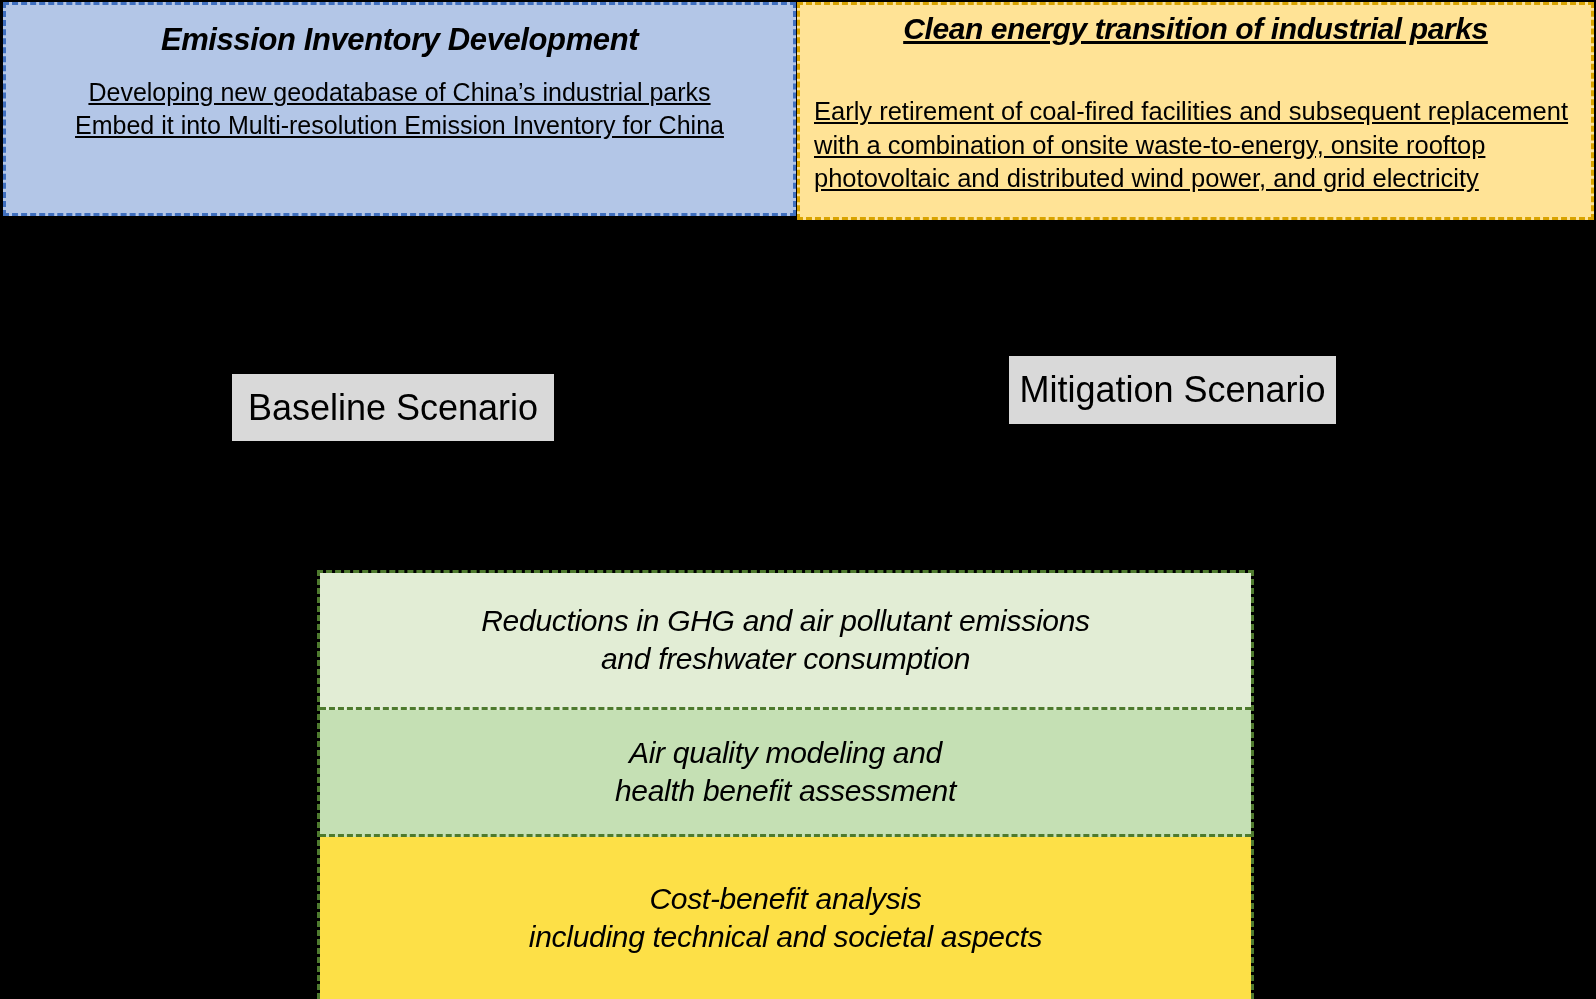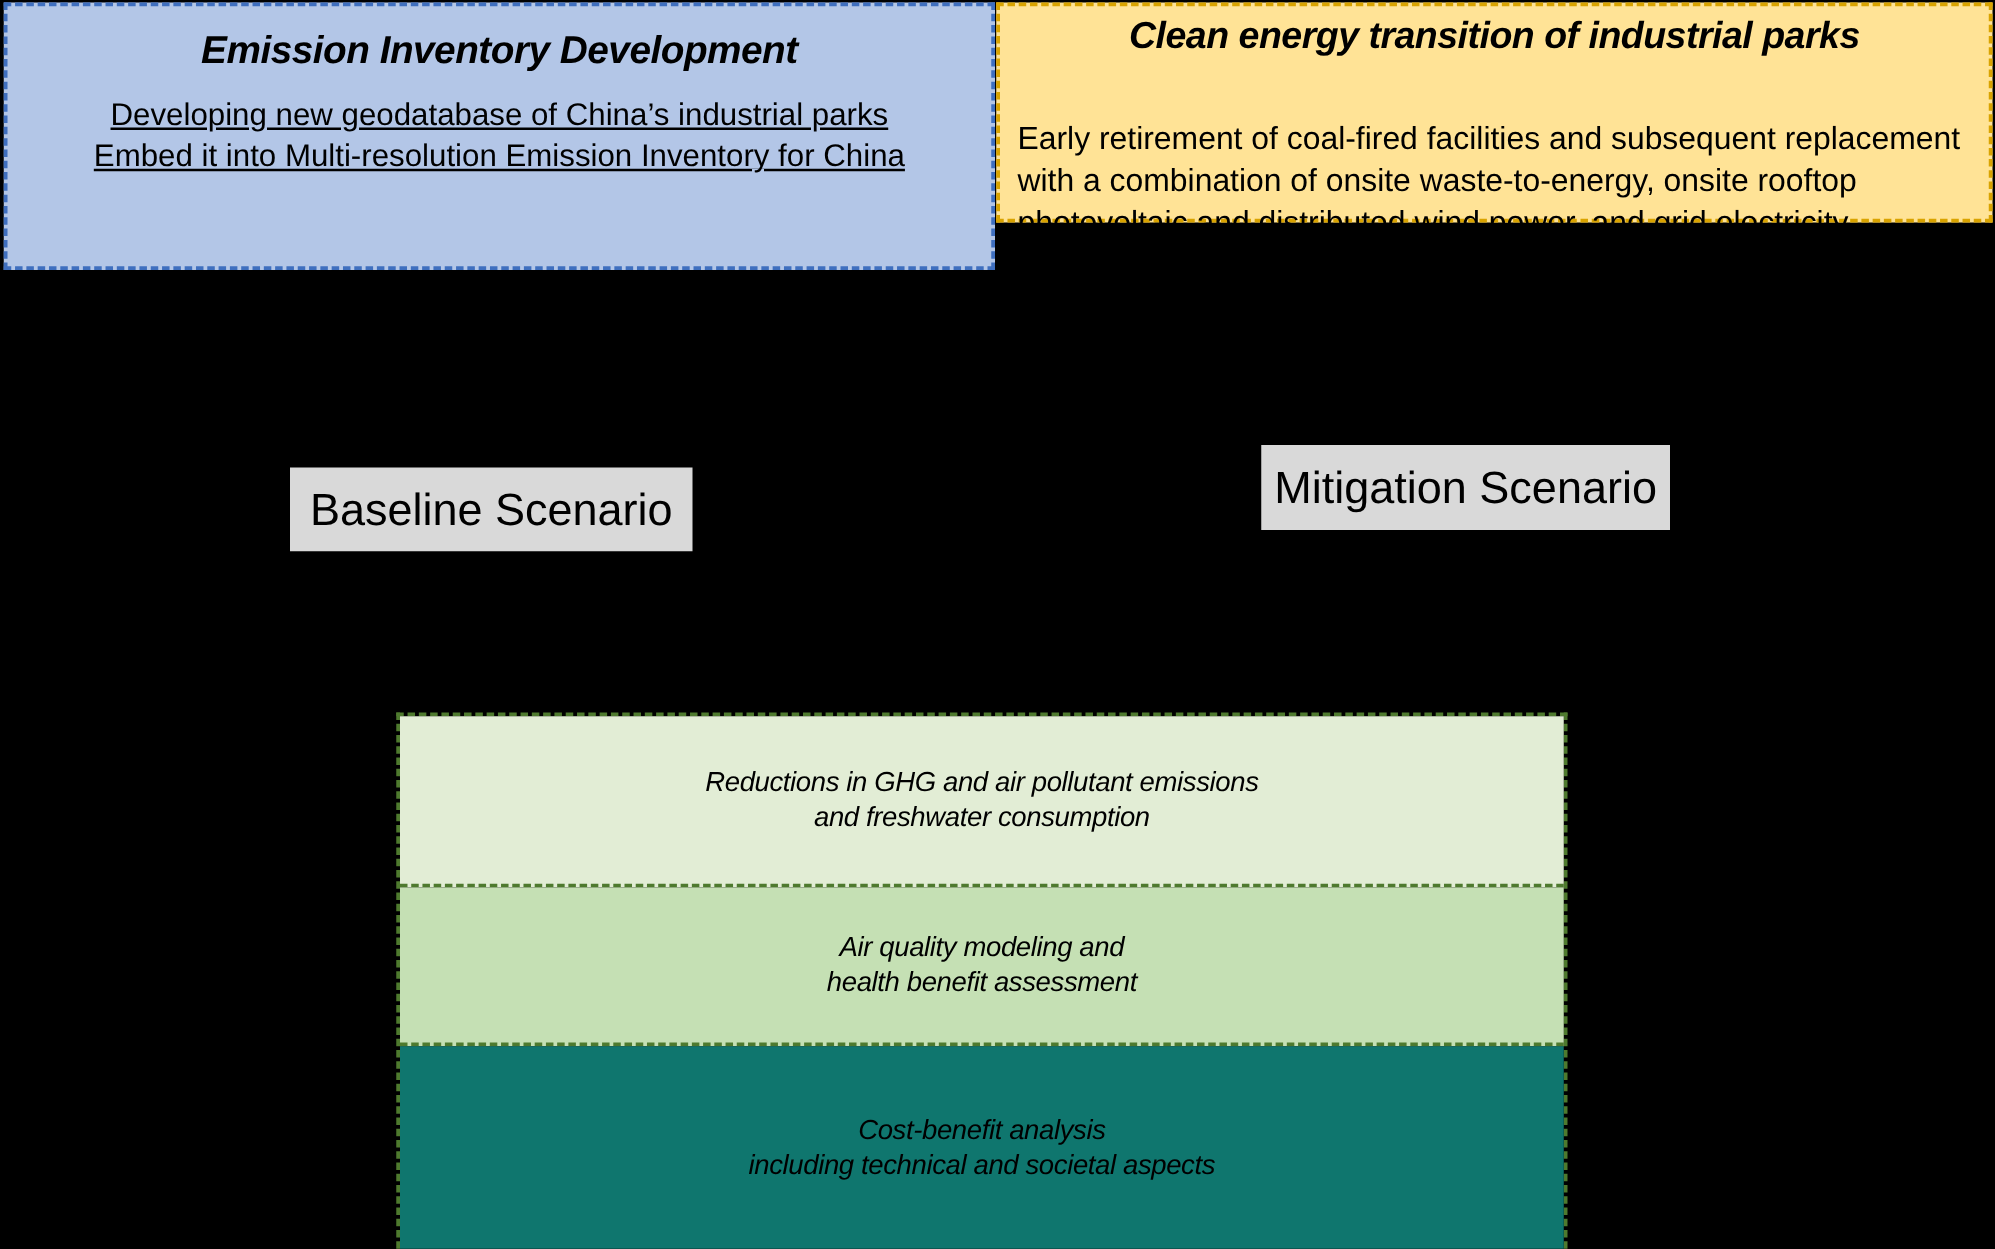--- a/index.html
+++ b/index.html
@@ -28,25 +28,26 @@
     width: 793px;
     height: 214px;
     background: #B3C6E7;
     border: 3px dashed #3F6FBF;
     padding: 8px 14px 0 14px;
   }
   #panel-cleanenergy {
     left: 797px;
     top: 2px;
     width: 797px;
-    height: 176px;
+    height: 218px;
     background: #FFE396;
     border: 3px dashed #D9A300;
     border-left: 3px dashed #D9A300;
     padding: 4px 14px 0 14px;
+    text-decoration: underline;
   }
 
   .panel-title {
     font-style: italic;
     font-weight: bold;
     font-size: 31px;
     line-height: 1.2;
     text-align: center;
     letter-spacing: -0.4px;
     white-space: nowrap;
@@ -102,38 +103,38 @@
     display: flex;
     flex-direction: column;
   }
   .outcome-row {
     box-sizing: border-box;
     display: flex;
     align-items: center;
     justify-content: center;
     text-align: center;
     font-style: italic;
-    font-size: 22px;
+    font-size: 30px;
     line-height: 1.28;
     letter-spacing: -0.3px;
     padding: 0 36px;
   }
   #outcome-emissions {
     height: 137px;
     background: #E2EDD5;
     border-bottom: 3px dashed #4E7A2E;
   }
   #outcome-airquality {
     height: 127px;
     background: #C5E0B4;
     border-bottom: 3px dashed #4E7A2E;
   }
   #outcome-costbenefit {
     flex: 1 1 auto;
-    background: #0f766e;
+    background: #fde047;
     justify-content: center;
   }
   .outcome-row div { white-space: nowrap; }
 </style>
 </head>
 <body>
 
 <div class="box" id="panel-inventory">
   <div class="panel-title">Emission Inventory Development</div>
   <div class="panel-body">

